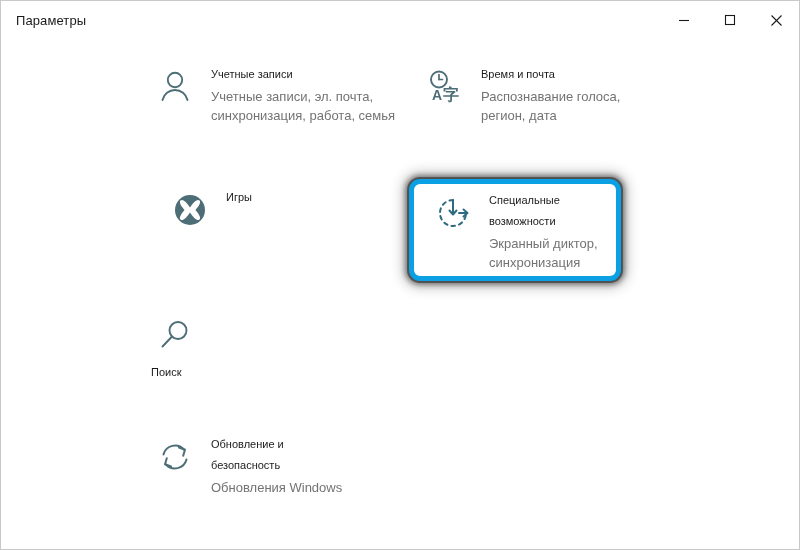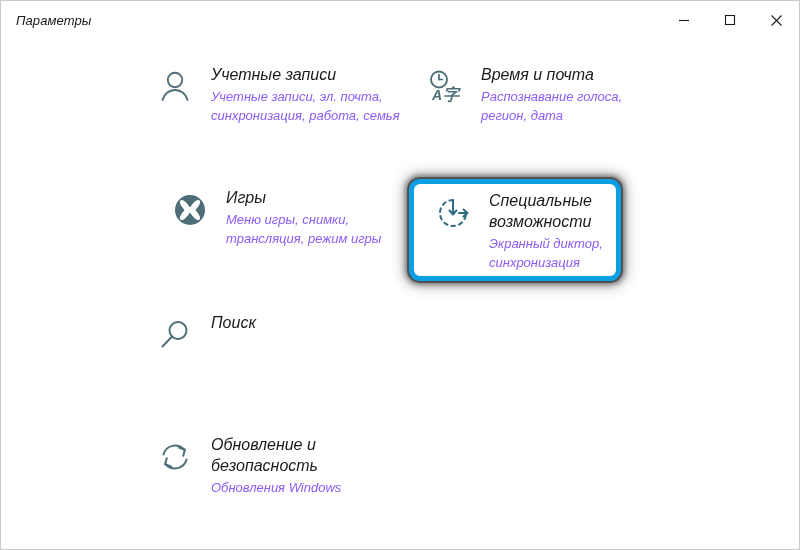--- a/index.html
+++ b/index.html
@@ -13,21 +13,20 @@
     position: relative;
   }
   .window {
     position: absolute;
     left: 0; top: 0;
     width: 800px; height: 550px;
     background: #ffffff;
     border: 1px solid #c9c9c9;
     box-sizing: border-box;
     overflow: hidden;
-    font-style: italic;
   }
   
   .titlebar {
     position: absolute;
     left: 0; top: 0;
     width: 100%; height: 38px;
     background: #ffffff;
     display: flex;
     align-items: center;
     box-sizing: border-box;
@@ -70,38 +69,38 @@
     min-width: 48px;
     height: 48px;
     display: flex;
     align-items: center;
     justify-content: center;
     margin-right: 12px;
     margin-top: 2px;
   }
   .tile-text { padding-top: 3px; }
   .tile-title {
-    font-size: 16px;
+    font-size: 11px;
     color: #1b1b1b;
     line-height: 21px;
     white-space: pre-line;
     margin-bottom: 2px;
   }
   .tile-desc {
     font-size: 13px;
-    color: #8b5cf6;
+    color: #737373;
     line-height: 19px;
     white-space: pre-line;
   }
   
   #tile-0 { left: 150px; top: 22px;  width: 250px; }
   #tile-1 { left: 420px; top: 22px;  width: 250px; }
   #tile-2 { left: 165px; top: 145px; width: 250px; }
   #tile-3 { left: 428px; top: 148px; width: 190px; }
-  #tile-4 { left: 150px; top: 270px; width: 250px; }
+  #tile-4 { left: 150px; top: 270px; width: 250px; flex-direction: column; }
   #tile-5 { left: 420px; top: 270px; width: 250px; }
   #tile-6 { left: 150px; top: 392px; width: 270px; }
   
   .highlight {
     position: absolute;
     left: 408px; top: 140px;
     width: 212px; height: 102px;
     border-radius: 11px;
     border: 5px solid #0b9fe3;
     background: #ffffff;
@@ -176,22 +175,20 @@
 
     <div class="tile" id="tile-2">
       <div class="tile-icon">
         <svg width="40" height="40" viewBox="0 0 40 40">
           <circle cx="20" cy="20" r="15" fill="#4d6e76"></circle>
           <path d="M20 17.5 C16.5 12 12.5 8.5 10.5 10.5 C8.5 12.5 12 17 14.5 20 C12 23 8.5 27.5 10.5 29.5 C12.5 31.5 16.5 28 20 22.5 C23.5 28 27.5 31.5 29.5 29.5 C31.5 27.5 28 23 25.5 20 C28 17 31.5 12.5 29.5 10.5 C27.5 8.5 23.5 12 20 17.5 Z" fill="#ffffff"></path>
         </svg>
       </div>
       <div class="tile-text">
         <div class="tile-title">Игры</div>
-        <div class="tile-desc">Меню игры, снимки,
-трансляция, режим игры</div>
       </div>
     </div>
 
     <div class="tile" id="tile-3">
       <div class="tile-icon">
         <svg width="40" height="40" viewBox="0 0 40 40">
           <path d="M20 7 A13 13 0 1 0 33 20" fill="none" stroke="#2f6b80" stroke-width="2" stroke-linecap="round" stroke-dasharray="3.6 4.2"></path>
           <line x1="20" y1="7" x2="20" y2="21" stroke="#2f6b80" stroke-width="2" stroke-linecap="round"></line>
           <path d="M16.5 17.5 L20 21.5 L23.5 17.5" fill="none" stroke="#2f6b80" stroke-width="2" stroke-linecap="round" stroke-linejoin="round"></path>
           <line x1="26" y1="20" x2="34" y2="20" stroke="#2f6b80" stroke-width="2" stroke-linecap="round"></line>

